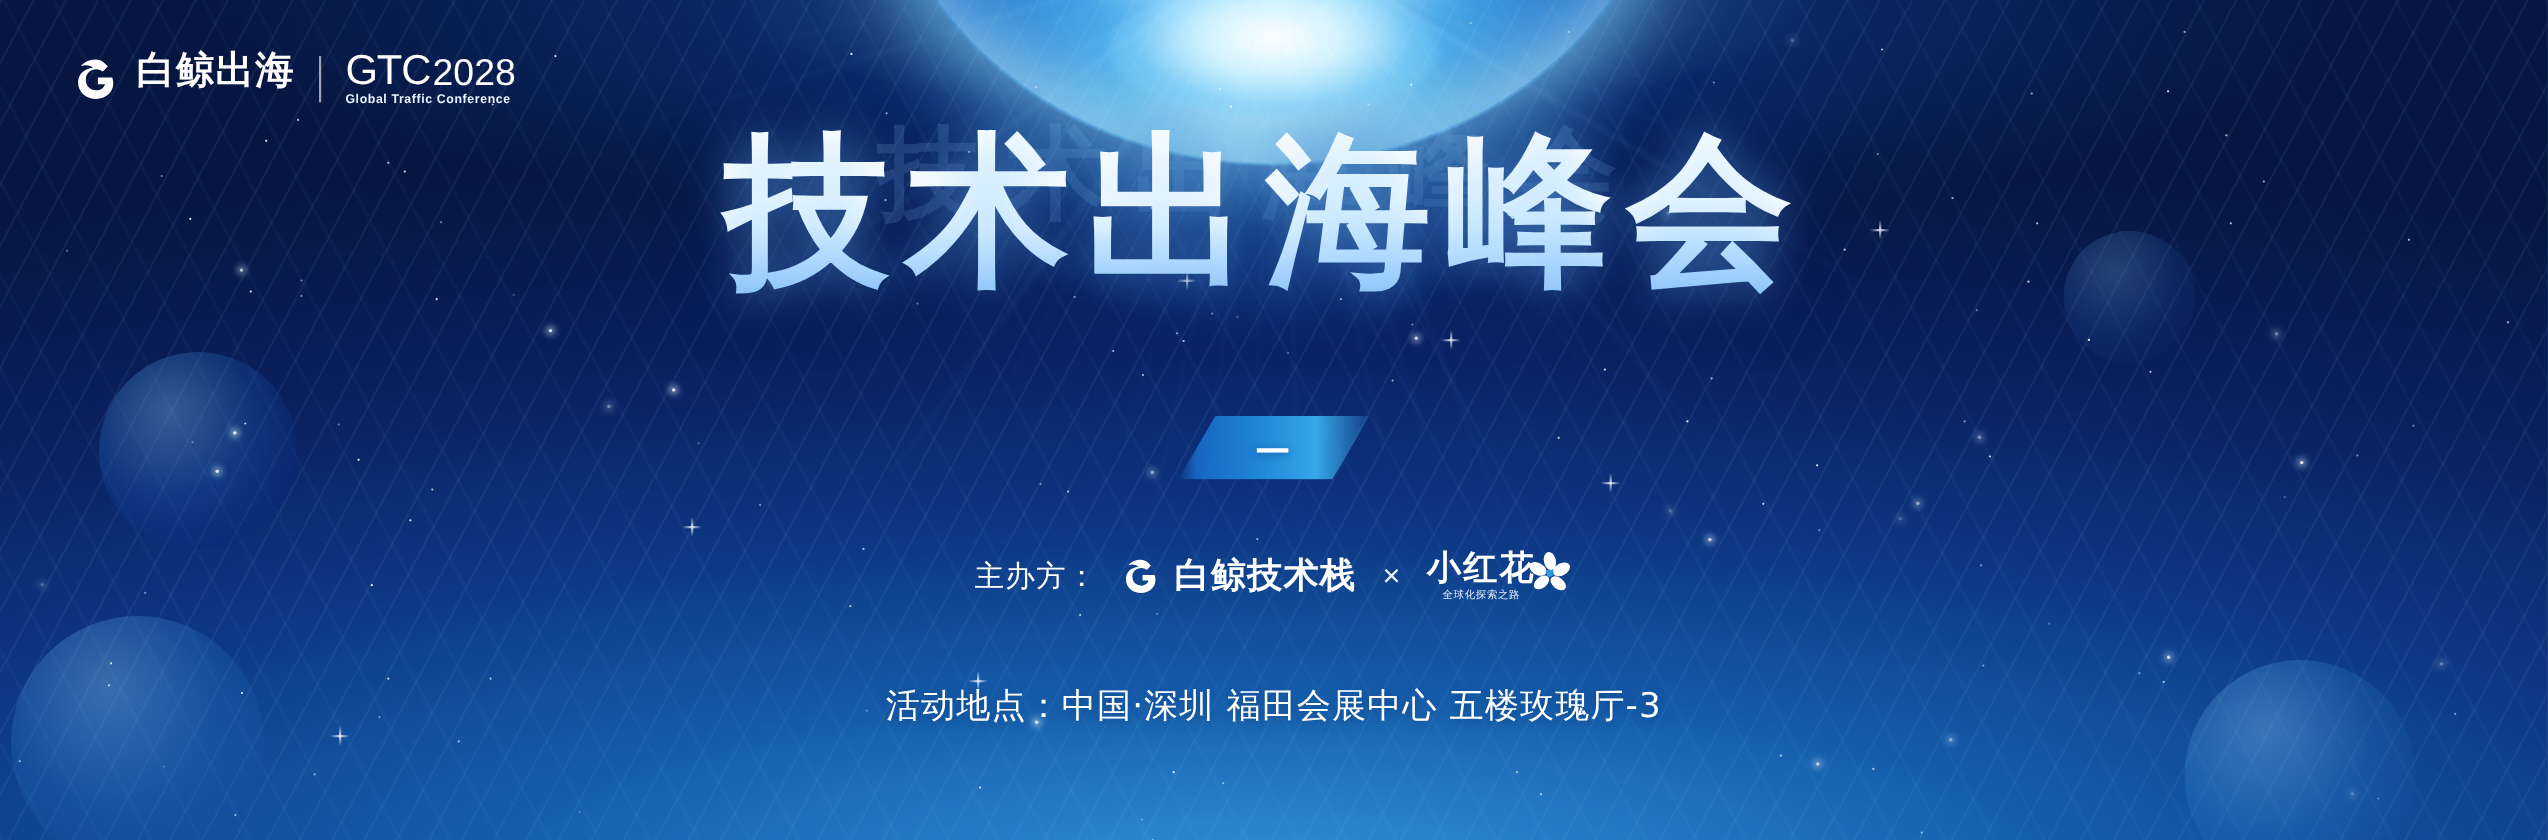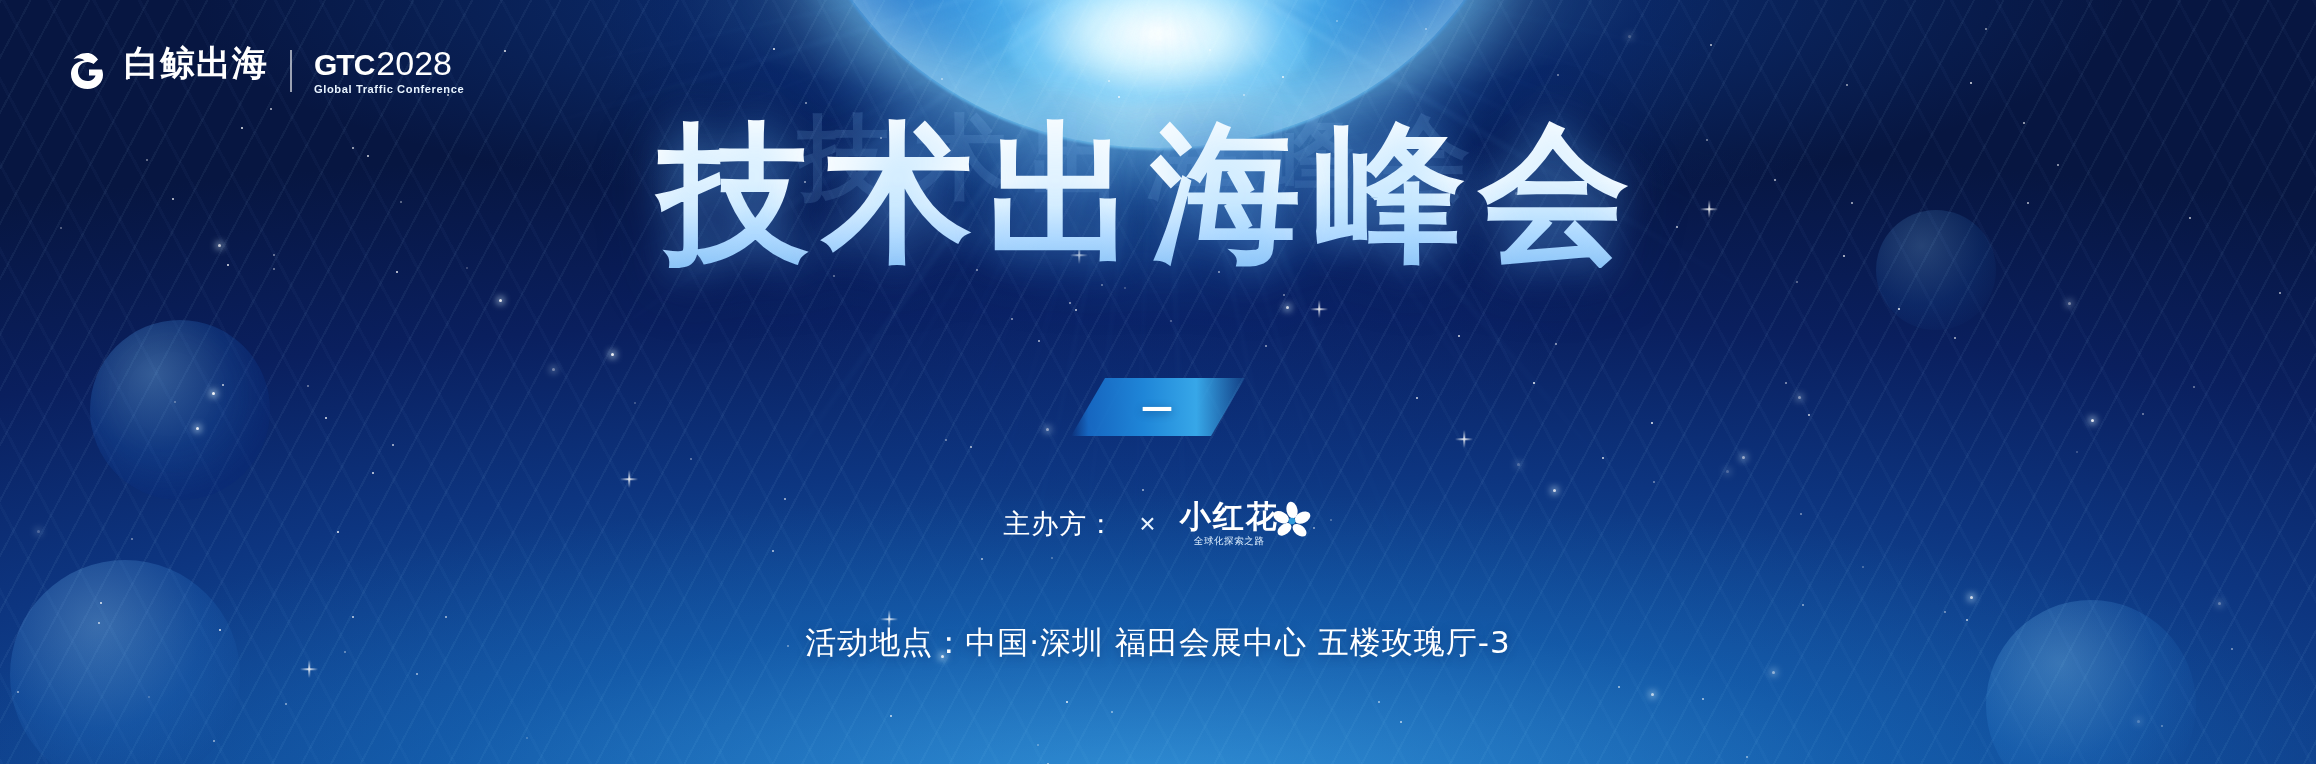--- a/index.html
+++ b/index.html
@@ -93,21 +93,21 @@
 
   
   .brandbar{position:absolute;left:62px;top:46px;display:flex;align-items:center;gap:22px;z-index:14;}
   .bw-logo{display:flex;gap:12px;}
   .whale-mark{width:50px;height:50px;flex:0 0 auto;}
   .bw-name{font-size:35px;font-weight:700;color:#fff;letter-spacing:1px;line-height:1;
     font-family:"DejaVu Sans","Liberation Sans",sans-serif;}
   .divider{width:2px;height:42px;background:rgba(255,255,255,.6);}
   .gtc{display:flex;flex-direction:column;align-items:flex-start;}
   .gtc-top{display:flex;align-items:flex-end;gap:2px;}
-  .gtc-main{font-size:30px;font-weight:700;color:#fff;letter-spacing:-1px;line-height:.95;}
+  .gtc-main{font-size:38px;font-weight:400;color:#fff;letter-spacing:-1px;line-height:.95;}
   .gtc-year{font-size:34px;font-weight:400;color:#fff;line-height:.95;letter-spacing:0px;}
   .gtc-sub{font-size:11.5px;color:#e8f4ff;letter-spacing:.6px;margin-top:3px;font-weight:600;
     transform:scaleX(.97);transform-origin:left;}
 
   
   .headline{
     position:absolute;left:0;right:0;top:118px;text-align:center;z-index:12;
     font-size:150px;line-height:1;font-weight:900;letter-spacing:14px;
     font-family:"DejaVu Sans","Liberation Sans",sans-serif;
     background:linear-gradient(180deg,#ffffff 0%,#ffffff 42%,#eaf6ff 58%,#b9dcff 80%,#8ec4f7 100%);
@@ -399,20 +399,26 @@
   <div class="headline">技术出海峰会</div>
 
   <div class="subwrap">
     <div class="subbar">
       <span class="txt dash">—</span>
     </div>
   </div>
 
   <div class="orgrow">
     <span class="org-label">主办方：</span>
+    <div class="org-bw">
+      <svg class="whale-mark" viewBox="0 0 100 100">
+        <path d="M50 14c-13 0-22 6-27 12 6-2 12-2 17 0 3 1 5 3 5 3s-9 1-15 5C23 38 18 46 18 56c0 18 15 30 33 30 17 0 31-12 31-28 0-4-1-8-2-11h-26v12h13c-2 7-8 11-16 11-11 0-19-8-19-19s8-19 19-19c5 0 9 2 12 4l9-9C66 19 59 14 50 14z" fill="#ffffff"></path>
+      </svg>
+      <span class="org-bw-name">白鲸技术栈</span>
+    </div>
     <span class="org-x">×</span>
     <div class="org-xhf">
       <div class="xhf-text">
         <span class="xhf-name">小红花</span>
         <span class="xhf-sub">全球化探索之路</span>
       </div>
       <svg class="flower" viewBox="0 0 100 100">
         <ellipse cx="50" cy="24" rx="13" ry="20" fill="#ffffff" transform="rotate(-12 50 24)"></ellipse>
         <ellipse cx="75" cy="42" rx="13" ry="20" fill="#ffffff" transform="rotate(62 75 42)"></ellipse>
         <ellipse cx="68" cy="72" rx="12" ry="19" fill="#ffffff" transform="rotate(128 68 72)"></ellipse>

